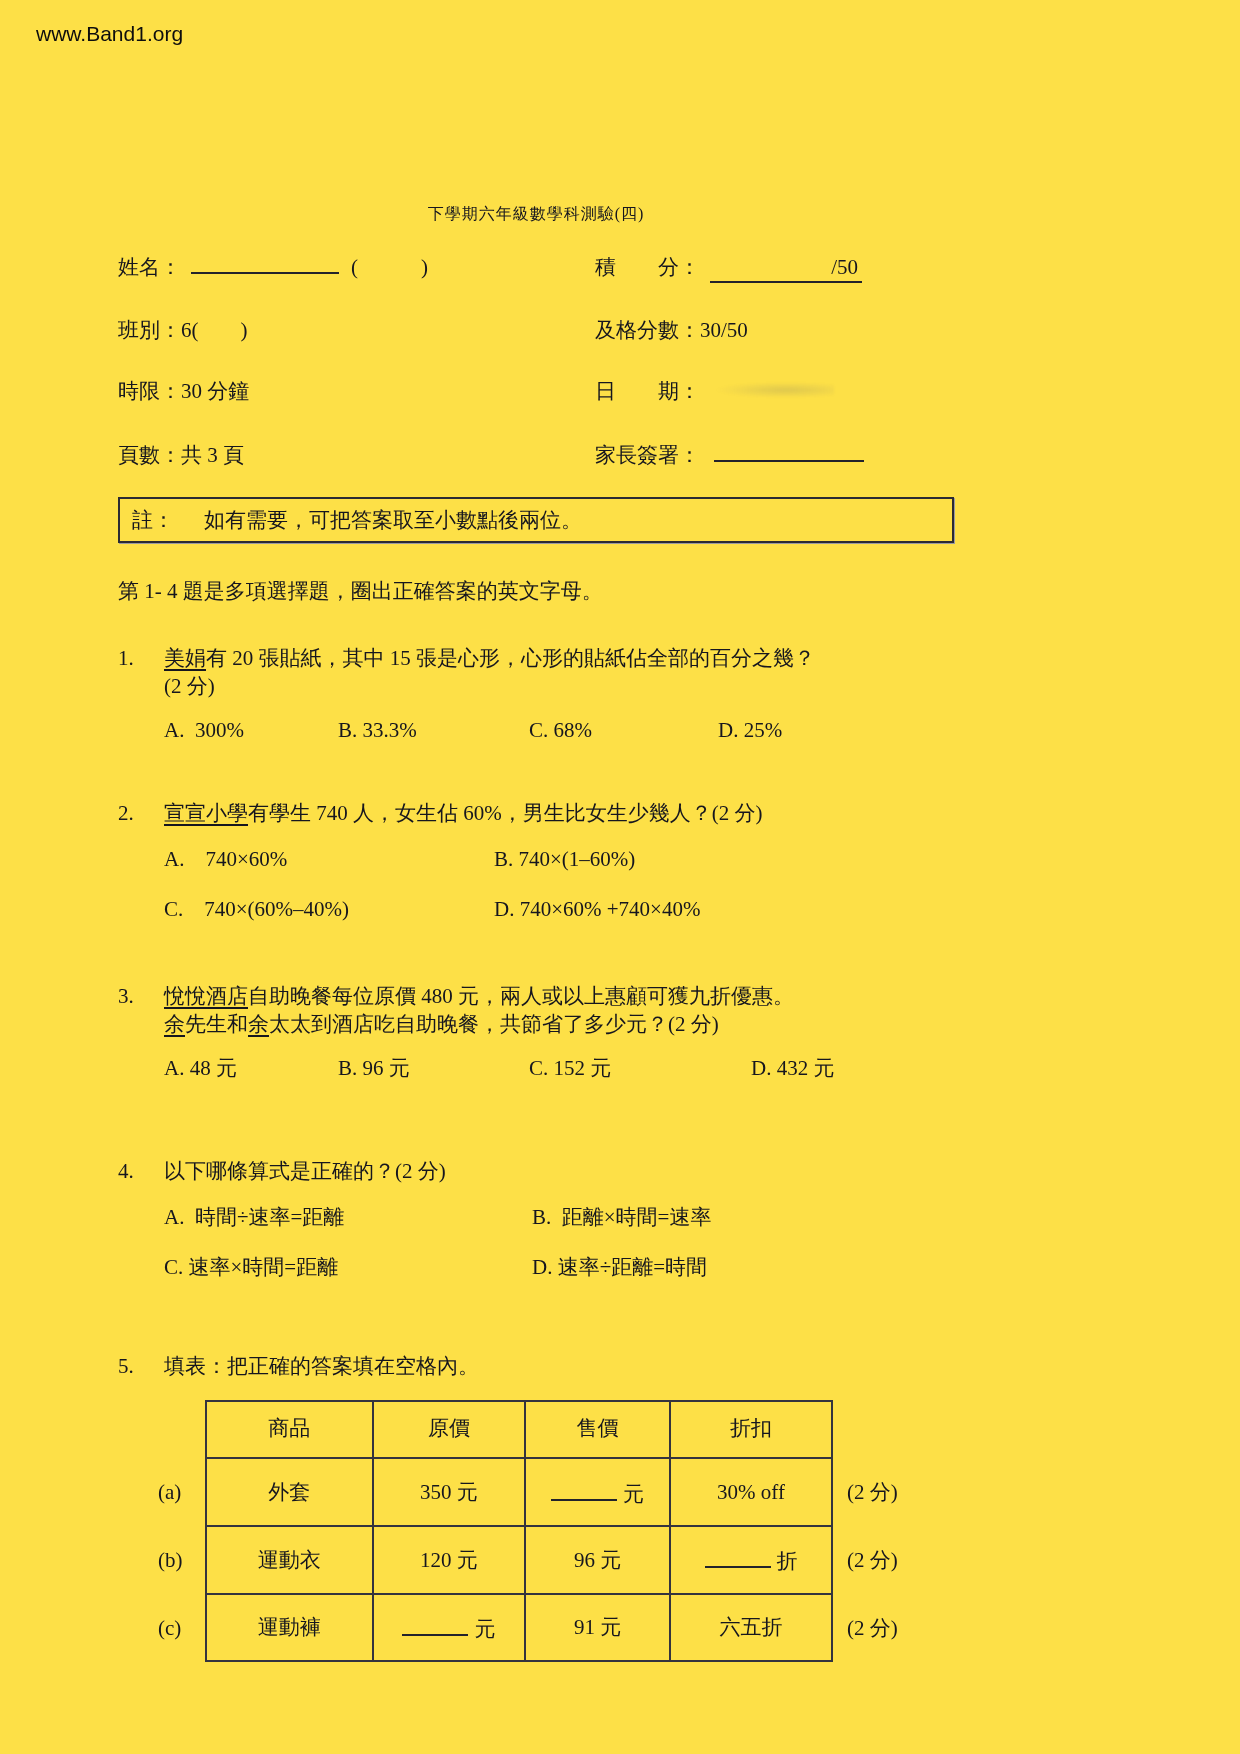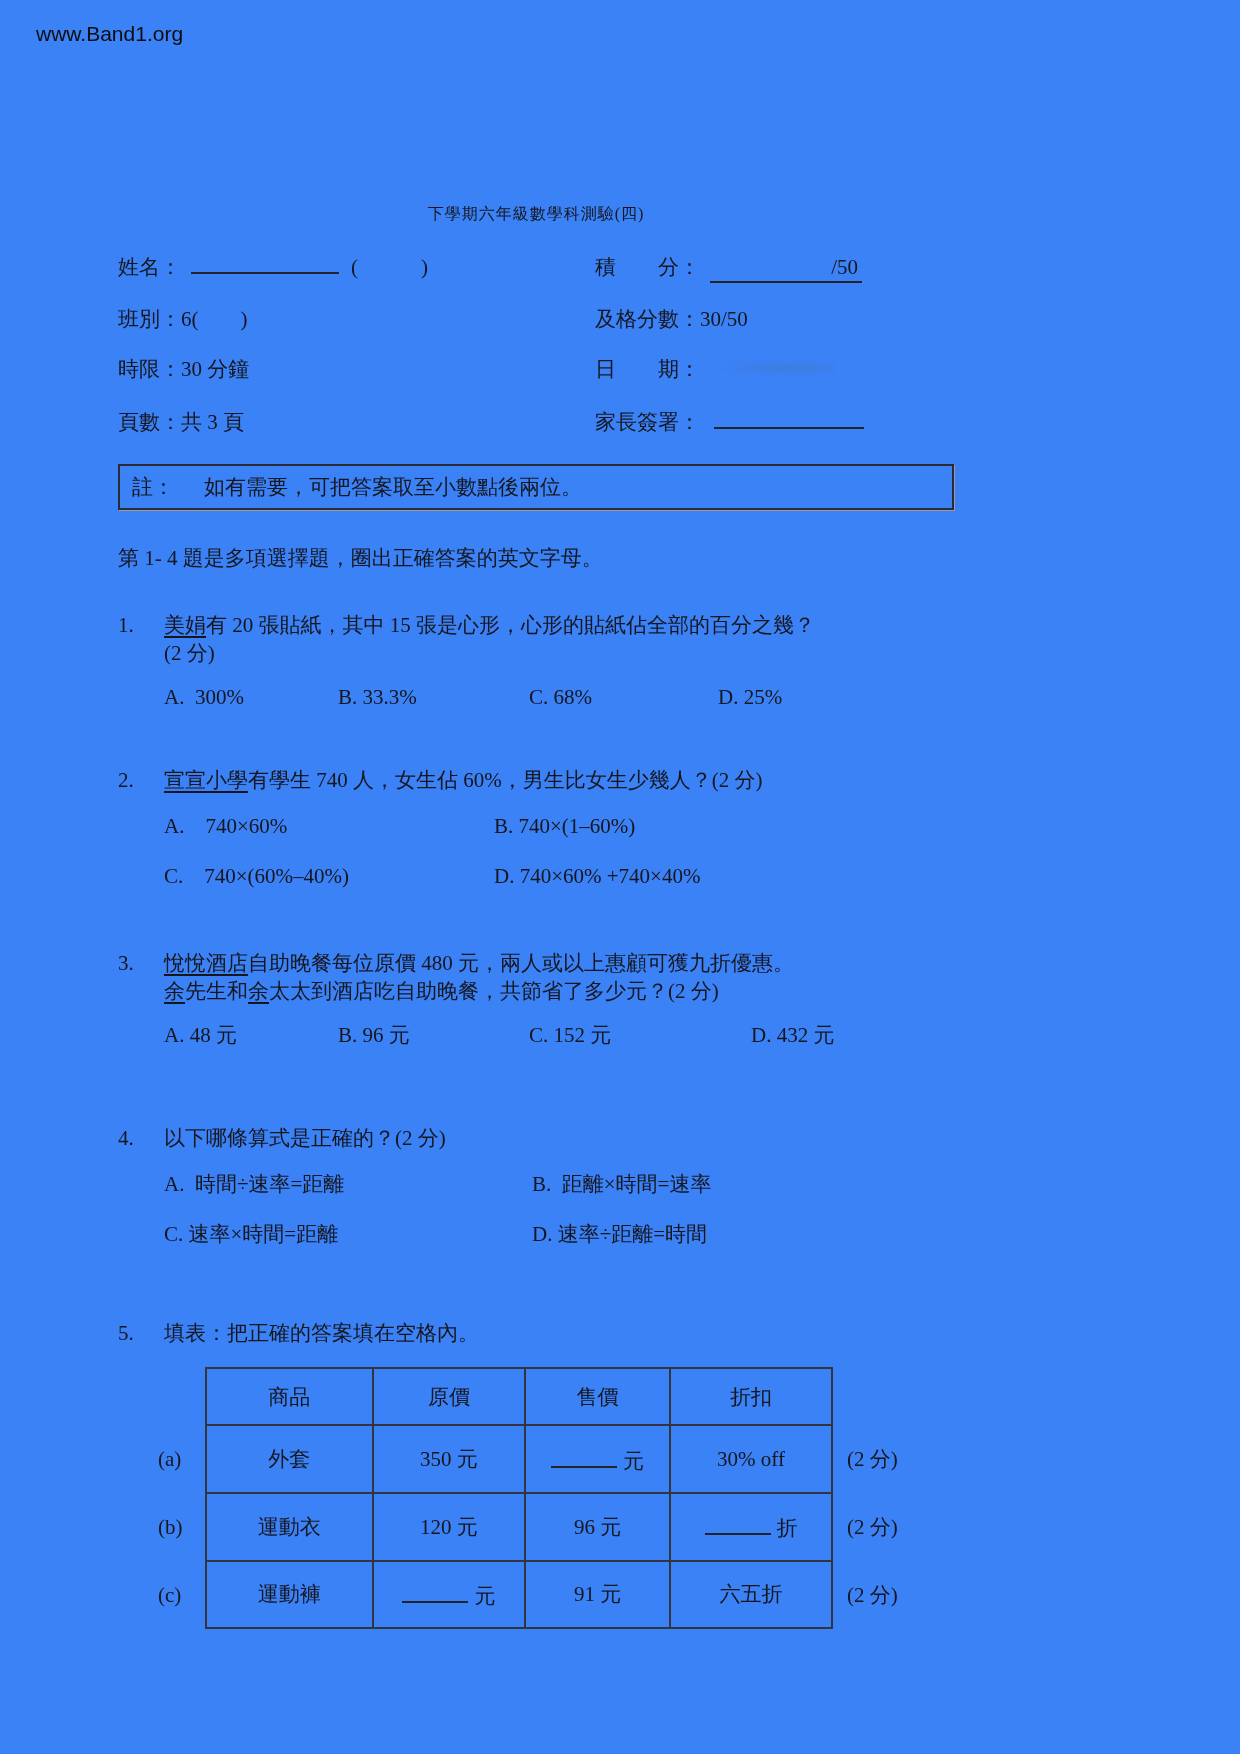--- a/index.html
+++ b/index.html
@@ -1,41 +1,41 @@
 <!DOCTYPE html>
 <html><head>
 <meta charset="utf-8">
 <style>
   html,body { margin:0; padding:0; background:#e8e8e8; }
   .page {
     position:relative;
     width:1240px; height:1754px;
     margin:0 auto;
-    background:#3b82f6;
+    background:#fde047;
     color:#16161e;
     font-family:"Liberation Serif","DejaVu Serif",serif;
     overflow:hidden;
   }
   .watermark {
     position:absolute; top:22px; left:36px;
     font-family:"Liberation Sans","DejaVu Sans",sans-serif;
     font-size:21px; color:#0d0d0d;
   }
   .doc {
     position:absolute; top:203px; left:118px; width:836px;
     font-size:21px; line-height:1.35;
   }
   .title {
     text-align:center; font-size:16px; font-weight:normal;
     letter-spacing:1px; margin:0 0 26px 0;
   }
   
   .hdr {
     display:grid; grid-template-columns:477px 1fr;
-    row-gap:22px; align-items:baseline;
+    row-gap:33px; align-items:baseline;
   }
   .hdr-cell { display:flex; align-items:baseline; white-space:nowrap; }
   .hdr-label { flex:none; }
   .blank { display:inline-block; border-bottom:2px solid #23232b; height:1em; }
   .blank-name { width:148px; margin:0 12px 0 10px; }
   .blank-sign { width:150px; margin-left:14px; }
   .score-line {
     display:inline-block; width:148px; margin-left:10px;
     border-bottom:2px solid #23232b; text-align:right; padding-right:4px;
   }
@@ -81,21 +81,21 @@
   .t5-labels { width:48px; }
   .t5-scores { width:110px; padding-left:14px; }
   .t5-hslot { height:58px; }
   .t5-rslot { height:68px; display:flex; align-items:center; }
   table.grid { border-collapse:collapse; }
   table.grid th, table.grid td {
     border:2px solid #34343e; font-weight:normal;
     text-align:center; vertical-align:middle;
     font-size:21px; padding:0 6px;
   }
-  table.grid th { height:54px; }
+  table.grid th { height:54px;font-family:Liberation Mono, monospace; }
   table.grid td { height:64px; }
   .col-product { width:160px; }
   .col-orig { width:142px; }
   .col-sell { width:134px; }
   .col-disc { width:152px; }
   .cell-blank {
     display:inline-block; width:66px; height:1.05em;
     border-bottom:2px solid #23232b; margin-right:6px; vertical-align:baseline;
   }
 </style>

